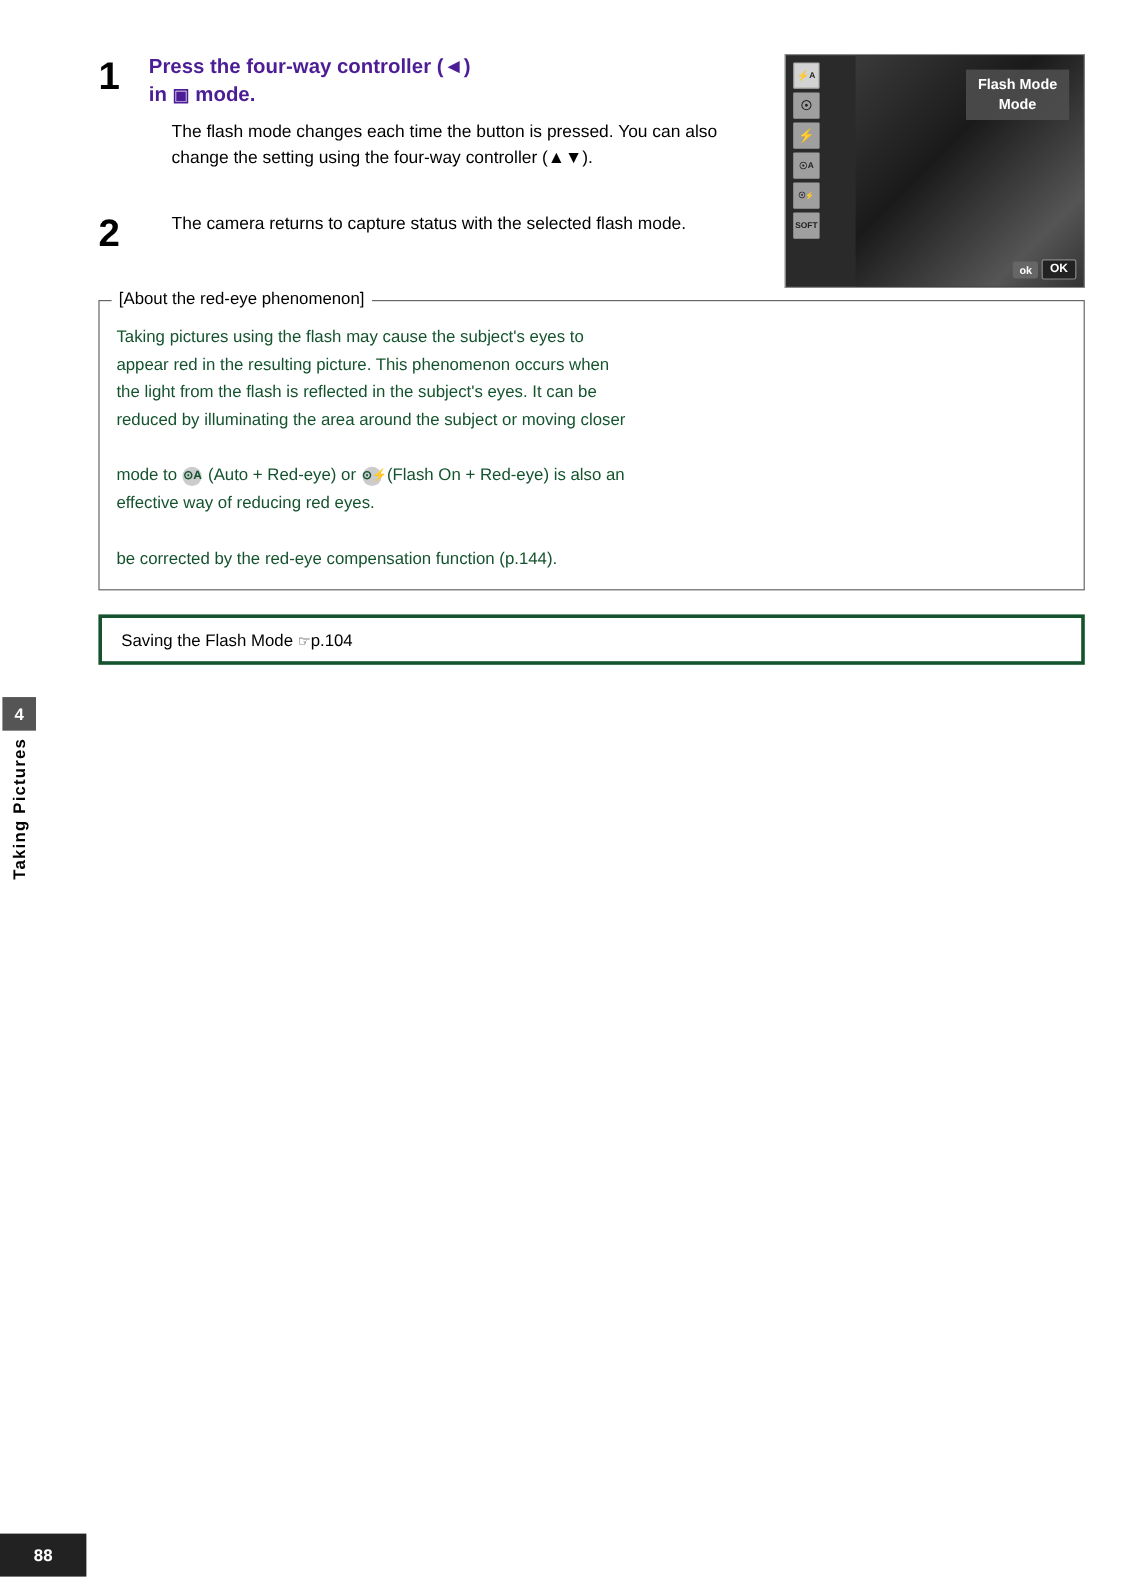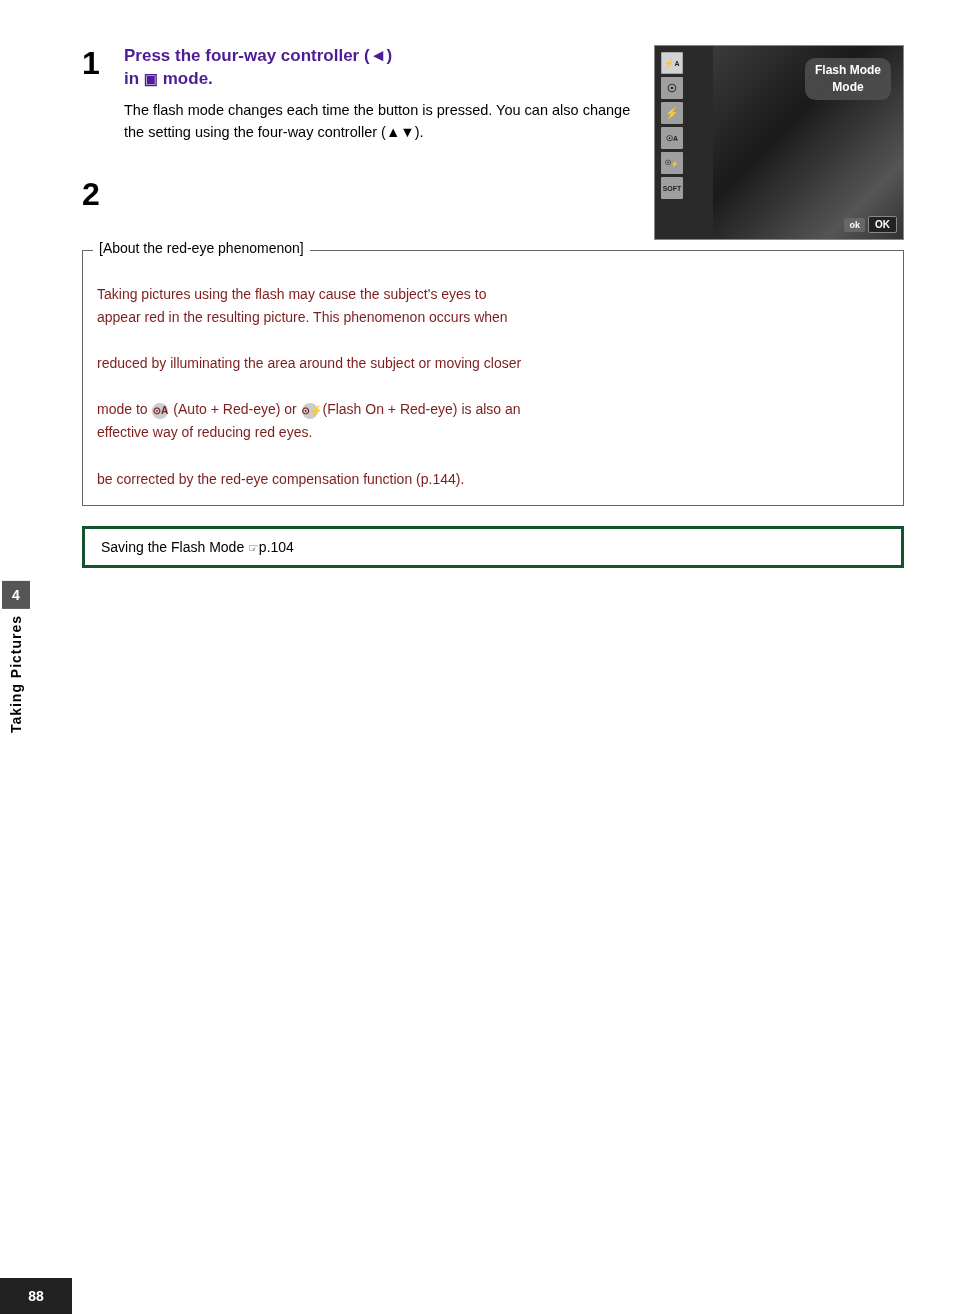--- a/index.html
+++ b/index.html
@@ -112,20 +112,21 @@
       font-weight: bold;
       color: #4c1d95;
       line-height: 1.35;
       margin-bottom: 8px;
     }
 
     .step-body {
       font-size: 14.5px;
       color: #000;
       line-height: 1.55;
+      margin-left: 19px;
     }
 
     
     .camera-screen {
       width: 250px;
       height: 195px;
       border: 1.5px solid #888;
       position: absolute;
       top: 45px;
       right: 50px;
@@ -174,21 +175,21 @@
       position: absolute;
       top: 12px;
       right: 12px;
       background: rgba(80,80,80,0.85);
       color: #fff;
       font-size: 12px;
       font-weight: bold;
       padding: 4px 10px;
       text-align: center;
       line-height: 1.4;
-      border-radius: 10px;
+      border-radius: 0;
     }
 
     
     .camera-bg-shape {
       position: absolute;
       right: 0;
       top: 0;
       width: 190px;
       height: 100%;
       background: linear-gradient(135deg, #3a3a3a 0%, #1a1a1a 40%, #555 80%, #333 100%);
@@ -235,41 +236,41 @@
     }
 
     .image-column {
       width: 252px;
       flex-shrink: 0;
     }
 
     
     .info-box {
       border: 1.5px solid #666;
-      padding: 28px 18px 14px 14px;
+      padding: 14px 18px 14px 14px;
       margin-top: 22px;
       margin-bottom: 20px;
       position: relative;
     }
 
     .info-box-title {
       position: absolute;
       top: -11px;
       left: 10px;
       background: #fff;
       padding: 0 6px;
       font-size: 14px;
       font-weight: normal;
       color: #000;
     }
 
     .info-box-body {
       font-size: 14px;
       line-height: 1.65;
-      color: #7f1d1d;
+      color: #14532d;
       padding-top: 4px;
     }
 
     
     .inline-icon {
       display: inline-block;
       width: 16px;
       height: 16px;
       vertical-align: middle;
       font-size: 10px;
@@ -329,20 +330,21 @@
             </div>
             <div class="step-body">The flash mode changes each time the button is pressed. You can also change the setting using the four-way controller (▲▼).</div>
           </div>
         </div>
 
         <div class="step-separator"></div>
 
         <div class="step-block">
           <div class="step-number">2</div>
           <div class="step-content">
+            <div class="step-body">The camera returns to capture status with the selected flash mode.</div>
           </div>
         </div>
 
       </div>
 
       <div class="image-column">
         <div class="camera-screen">
           <div class="camera-screen-inner">
 
             <div class="camera-bg-shape"></div>
@@ -369,21 +371,21 @@
         </div>
       </div>
 
     </div>
 
     <div class="info-box">
       <div class="info-box-title">[About the red-eye phenomenon]</div>
       <div class="info-box-body">
         <span>Taking pictures using the flash may cause the subject's eyes to</span><br>
         <span>appear red in the resulting picture. This phenomenon occurs when</span><br>
-        <br>
+        <span>the light from the flash is reflected in the subject's eyes. It can be</span><br>
         <span>reduced by illuminating the area around the subject or moving closer</span><br>
         <br>
         <span>
           <span>mode to </span><span class="inline-icon">⊙A</span><span> (Auto + Red-eye) or </span><span class="inline-icon">⊙⚡</span><span> (Flash On + Red-eye) is also an</span>
         </span><br>
         <span>effective way of reducing red eyes.</span><br>
         <br>
         <span>be corrected by the red-eye compensation function (p.144).</span>
       </div>
     </div>

